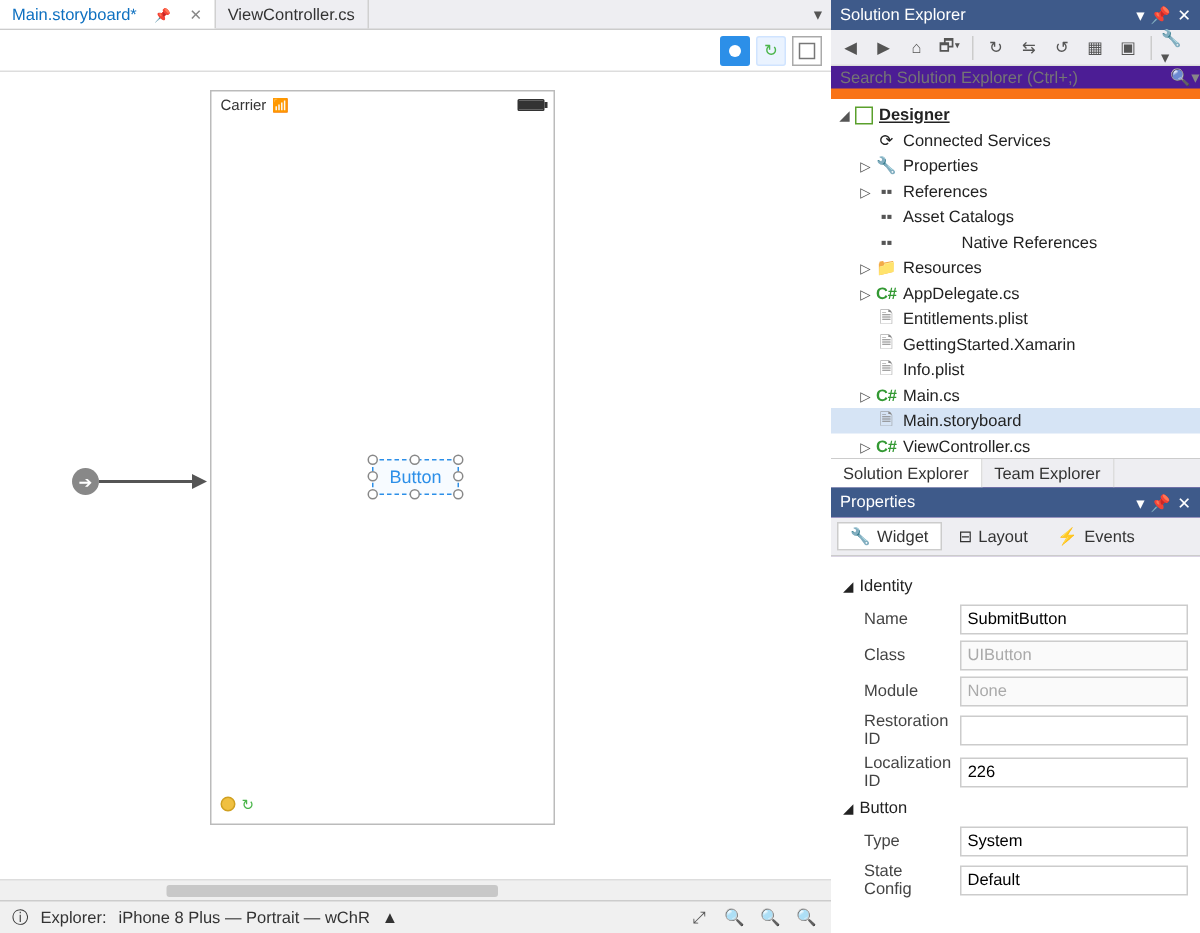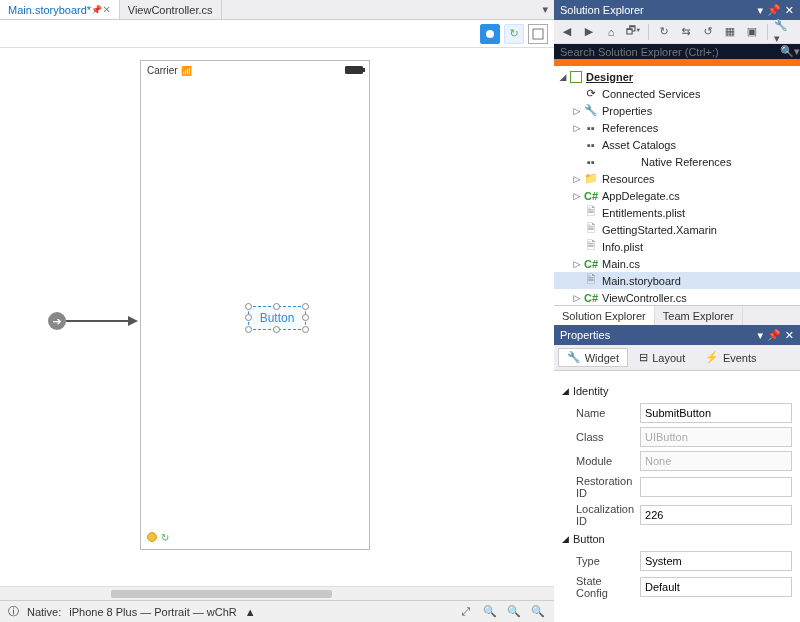--- a/index.html
+++ b/index.html
@@ -7,25 +7,25 @@
     font-family: "Segoe UI", Arial, sans-serif;
     font-size: 11px;
     background: #f5f5f5;
     width: 800px;
     height: 622px;
     overflow: hidden;
     color: #333;
   }
   .root { display: flex; height: 100%; }
   .left-pane { flex: 1; display: flex; flex-direction: column; background: #eee; }
-  .right-pane { width: 246px; display: flex; flex-direction: column; background: #0f172a; }
+  .right-pane { width: 246px; display: flex; flex-direction: column; background: #4c1d95; }
 
   
   .tab-bar { display: flex; background: #eeeef2; height: 20px; align-items: stretch; border-bottom: 1px solid #ccc; position: relative; }
-  .tab { display: flex; align-items: center; padding: 0 8px; font-size: 11px; border-right: 1px solid #d0d0d0; gap: 0; cursor: pointer; }
+  .tab { display: flex; align-items: center; padding: 0 8px; font-size: 11px; border-right: 1px solid #d0d0d0; gap: 12px; cursor: pointer; }
   .tab.active { background: #fff; color: #0e70c0; }
   .tab .pin { color: #0e70c0; font-size: 9px; }
   .tab .close { color: #888; font-size: 10px; }
   .tab-bar .tab-menu { margin-left: auto; padding: 0 6px; color: #555; display:flex;align-items:center; }
 
   
   .designer-toolbar { height: 28px; background: #fff; display: flex; align-items: center; justify-content: flex-end; gap: 4px; padding: 0 6px; border-bottom:1px solid #ddd; }
   .tb-chip { width: 20px; height: 20px; border:1px solid #d0e4ff; background:#eaf3ff; display:flex;align-items:center;justify-content:center;border-radius:2px; }
   .tb-chip.blue { background:#2c8fe8; border-color:#2c8fe8; }
   .tb-chip.green { color:#4ab54a; }
@@ -171,21 +171,21 @@
         <span class="handle h-r"></span>
       </div>
     </div>
 
     <div class="scrollbar-h">
       <div class="thumb"></div>
     </div>
 
     <div class="statusbar">
       <span>ⓘ</span>
-      <span>Native:</span>
+      <span>Explorer:</span>
       <span>iPhone 8 Plus — Portrait — wChR</span>
       <span>▲</span>
       <span class="spacer"></span>
       <span class="zoom-btn">⤢</span>
       <span class="zoom-btn">🔍</span>
       <span class="zoom-btn">🔍</span>
       <span class="zoom-btn">🔍</span>
     </div>
   </div>
 

